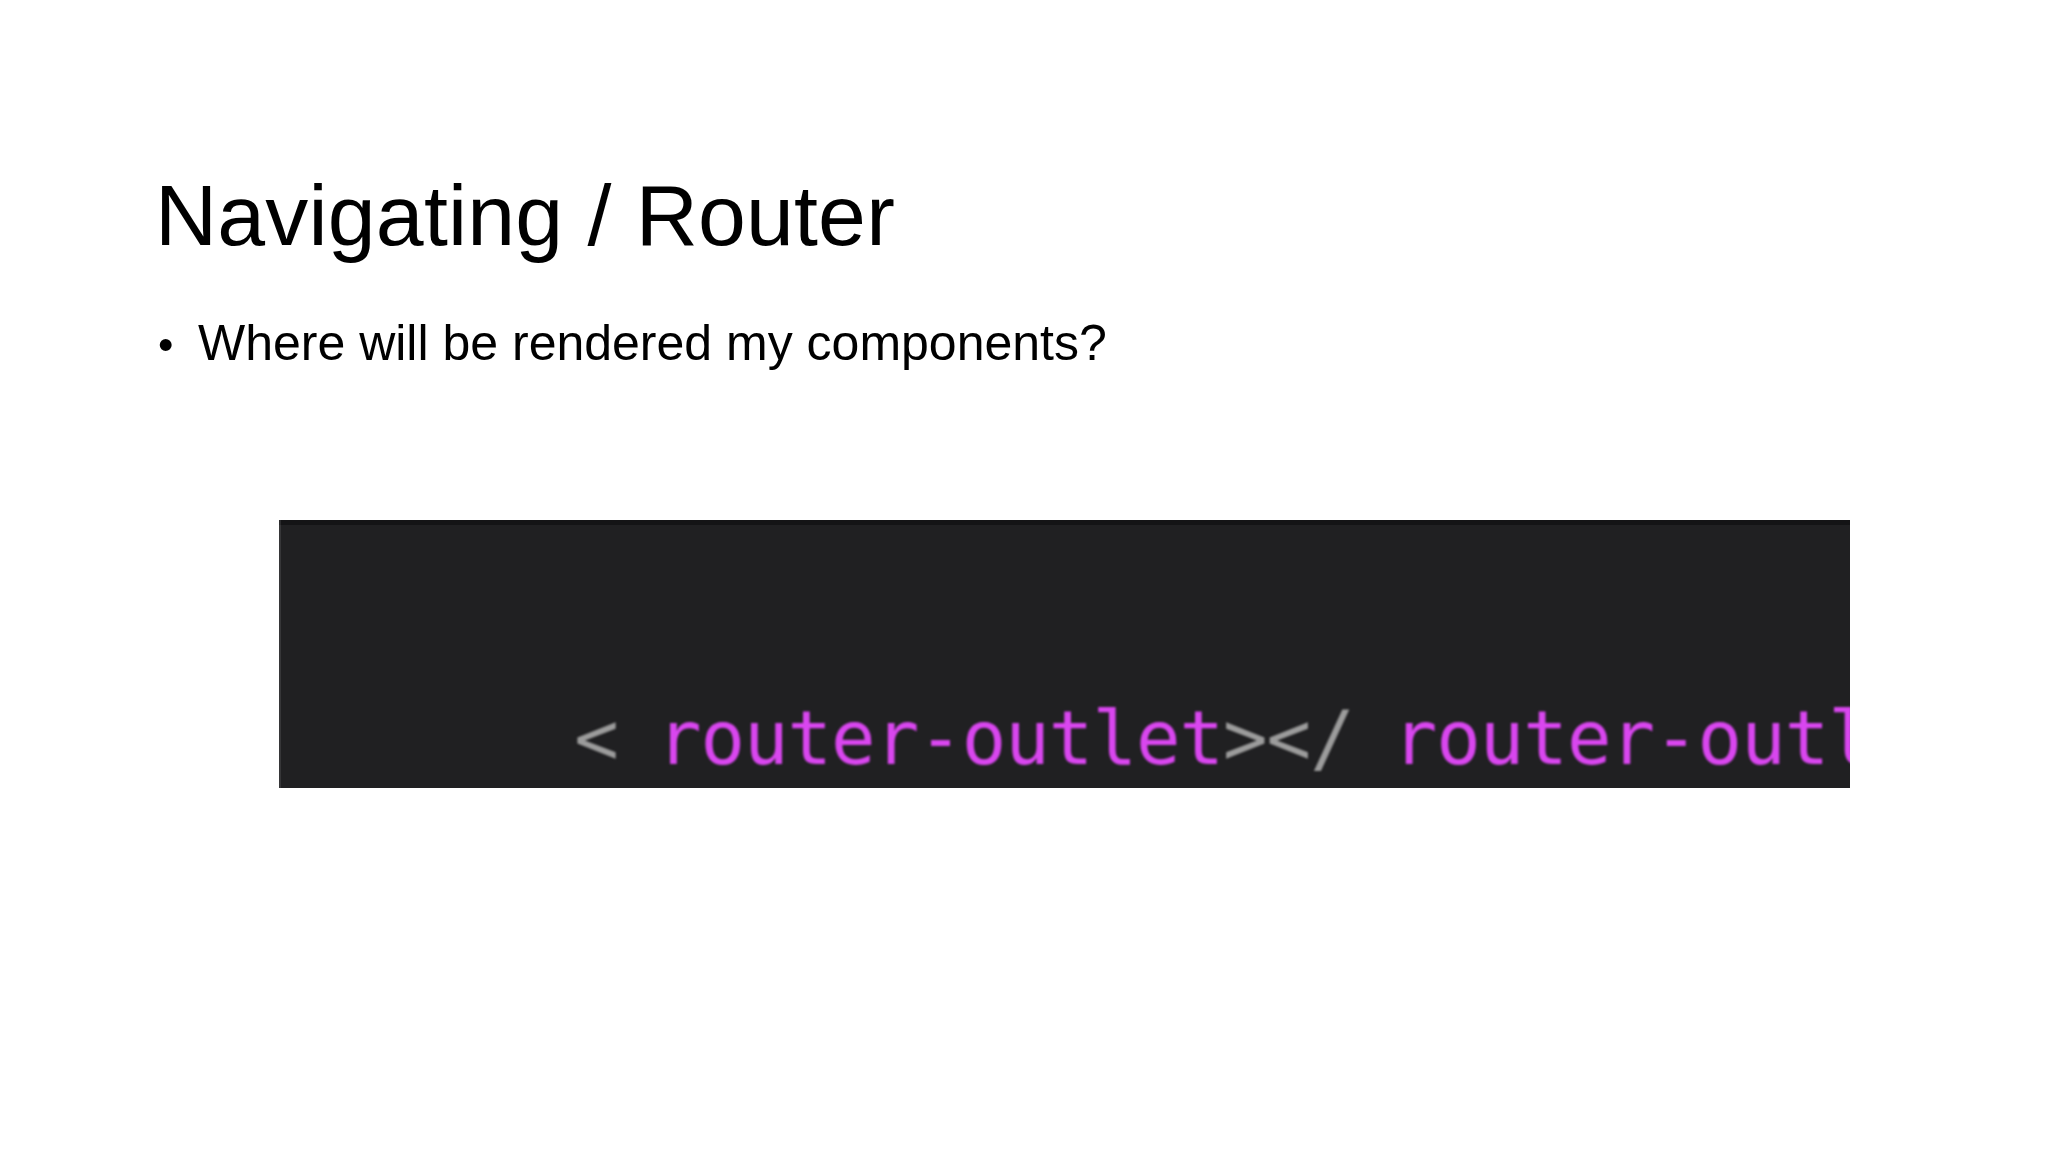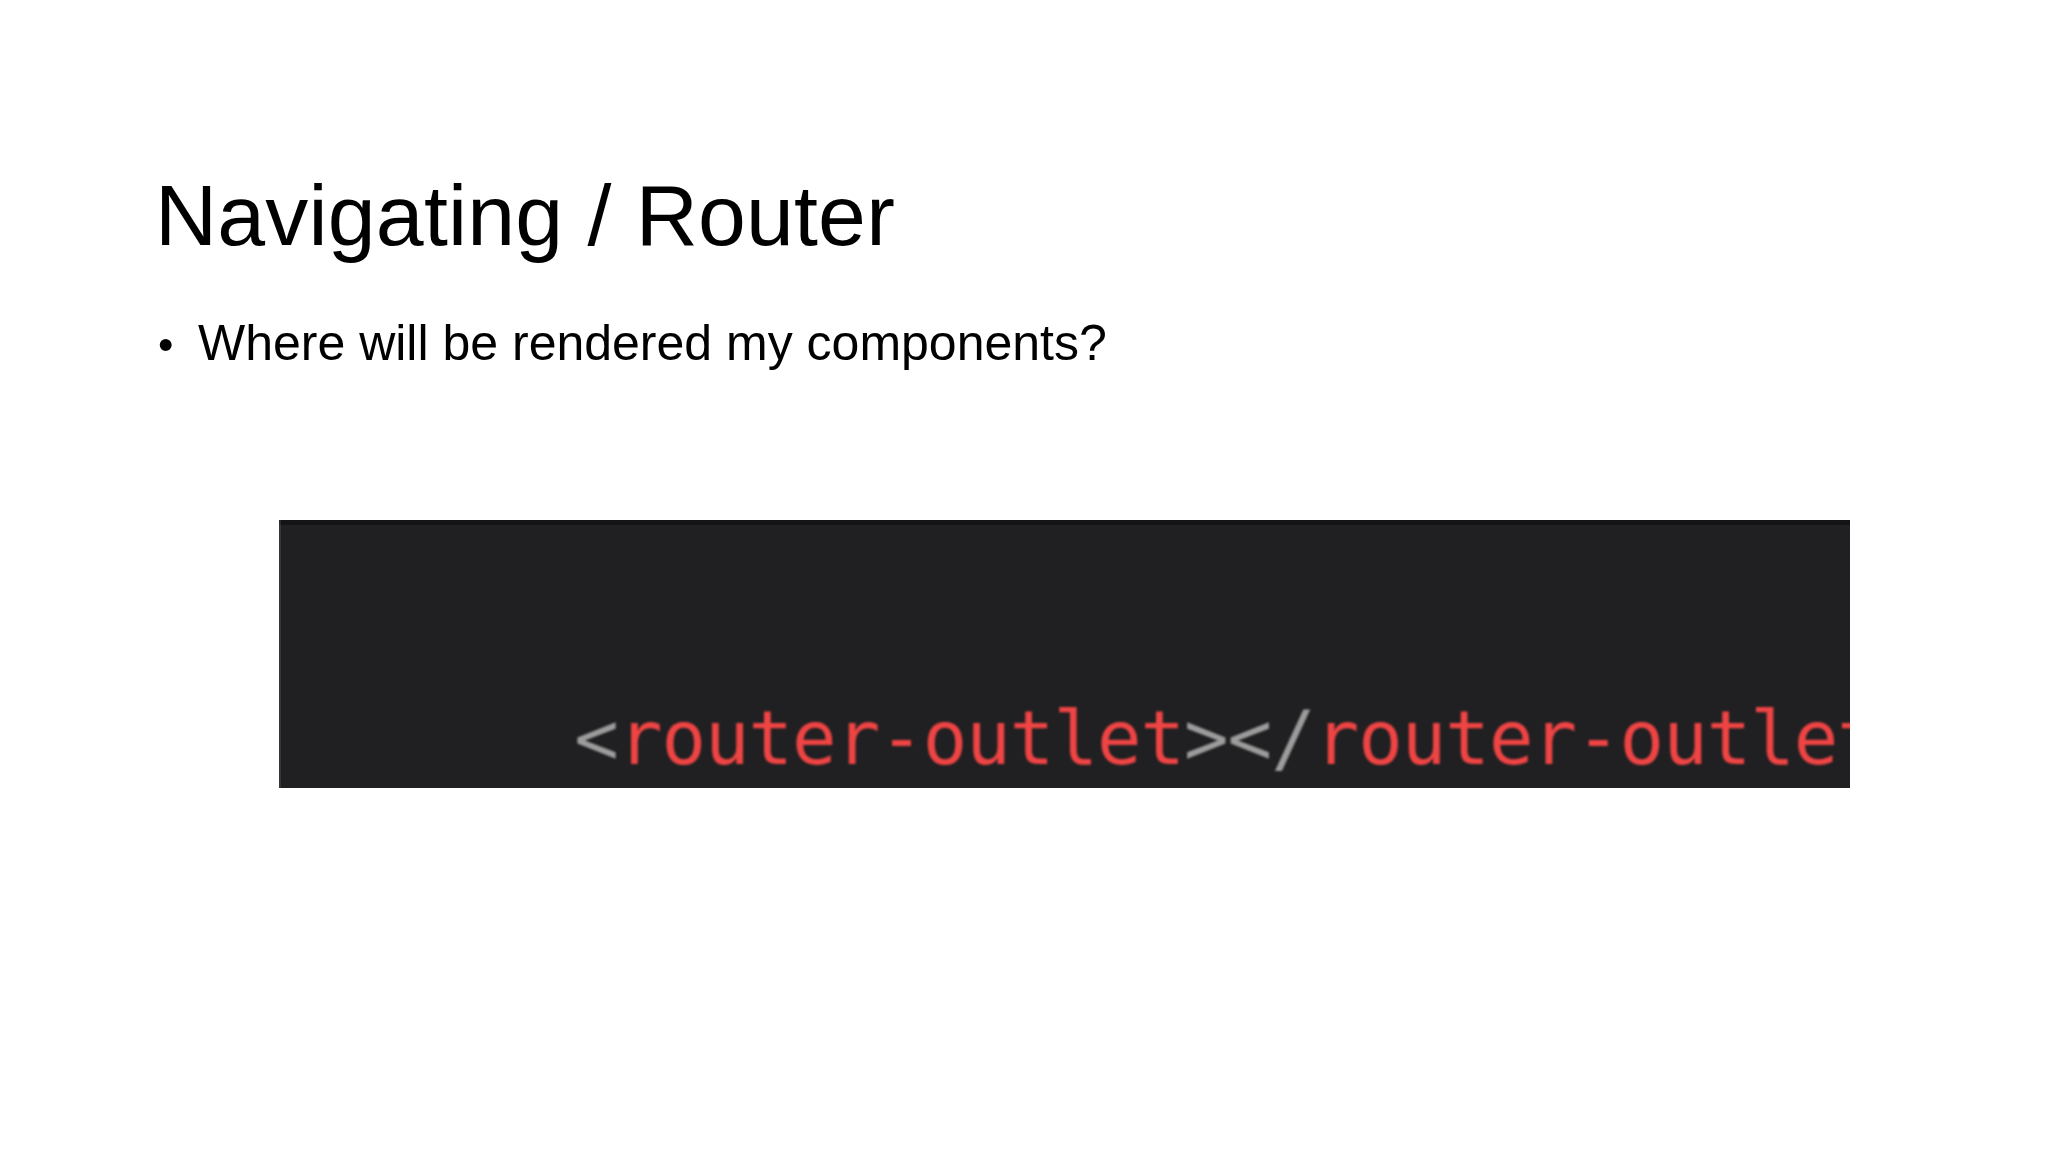--- a/index.html
+++ b/index.html
@@ -109,21 +109,21 @@
     font-family: "DejaVu Sans Mono", "Liberation Mono", monospace;
     font-size: 74px;
     line-height: 84px;
     letter-spacing: -1px;
     white-space: pre;
     
     filter: blur(0.85px);
     padding-left: 34px;
   }
   .tok-punct { color: #9c9c9c; }
-  .tok-tag   { color: #ef4444; }
+  .tok-tag   { color: #d946ef; margin-left: 39px; }
 </style>
 </head>
 <body>
 
 <div class="slide">
 
   <h1 class="slide-title">Navigating / Router</h1>
 
   <ul class="body-list">
     <li class="bullet-item">

